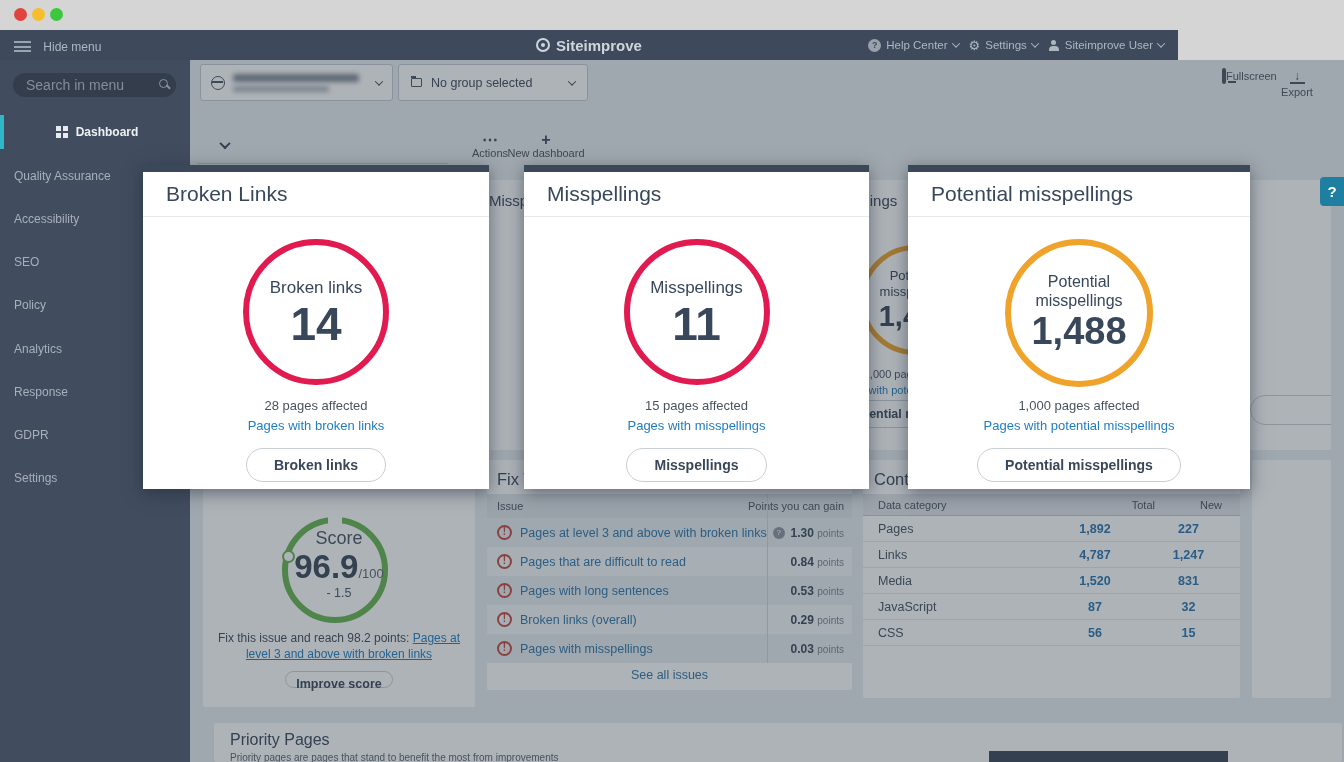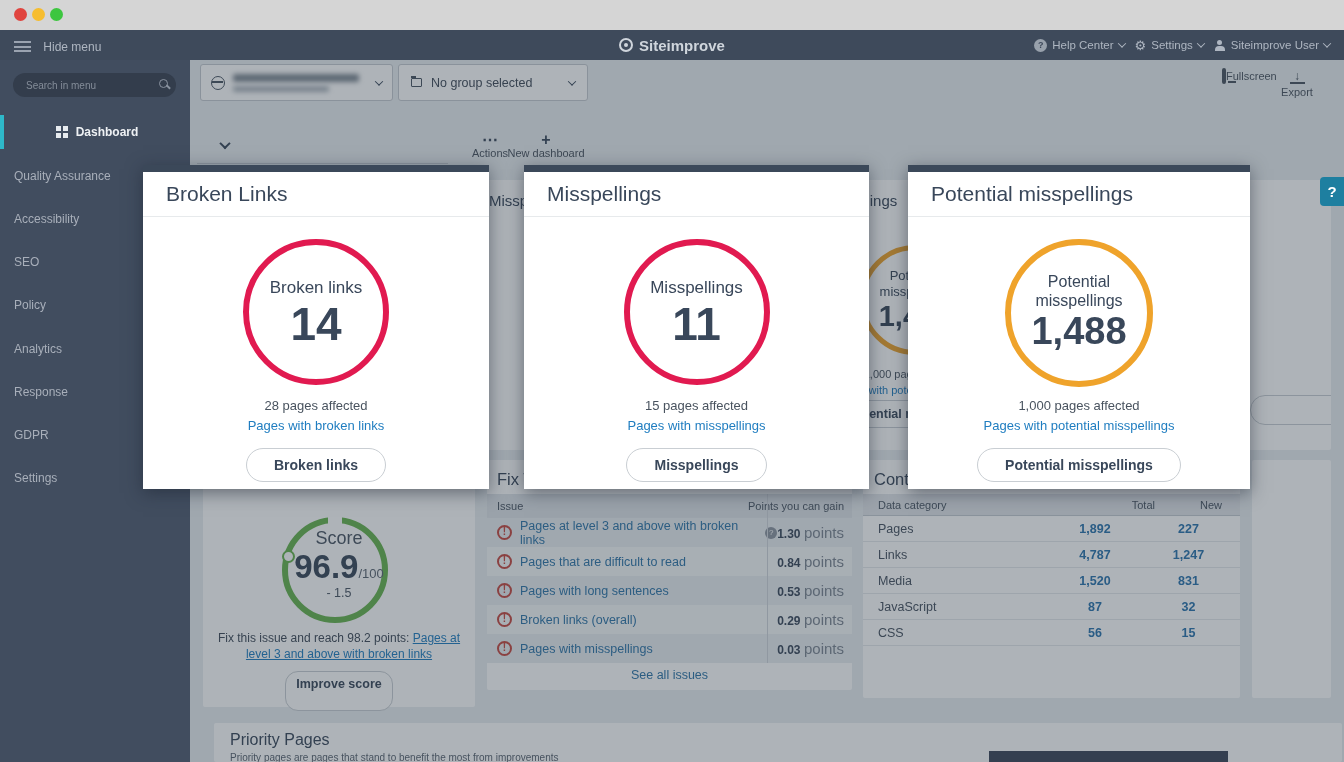--- a/index.html
+++ b/index.html
@@ -6,38 +6,38 @@
   html,body{width:1344px;height:762px;overflow:hidden}
   body{font-family:"Liberation Sans",sans-serif;background:#d5d5d5}
   #screen{position:relative;width:1344px;height:762px}
   .abs{position:absolute}
 
   
   .macbar{position:absolute;left:0;top:0;width:1344px;height:30px;background:#d5d5d5}
   .tl{position:absolute;top:8px;width:13px;height:13px;border-radius:50%}
 
   
-  .topnav{position:absolute;left:0;top:30px;width:1344px;height:30px;background:#3e4a5b;color:#aeb6c1;font-size:12px}
+  .topnav{position:absolute;left:0;top:30px;width:1178px;height:30px;background:#3e4a5b;color:#aeb6c1;font-size:12px}
   .burger{display:inline-block;width:17px;height:11px;border-top:2px solid #9aa3b0;border-bottom:2px solid #9aa3b0;position:relative;vertical-align:middle}
   .burger:after{content:"";position:absolute;left:0;top:2.5px;width:100%;height:2px;background:#9aa3b0}
   .logo{position:absolute;left:0;right:0;top:0;height:30px;display:flex;align-items:center;justify-content:center;gap:6px;color:#cfd5dc;font-size:15px;font-weight:bold}
   .logoicon{width:14px;height:14px;border:2px solid #cfd5dc;border-radius:50%;position:relative}
   .logoicon:after{content:"";position:absolute;left:3px;top:3px;width:4px;height:4px;border-radius:50%;background:#cfd5dc}
   .navright{position:absolute;right:14px;top:0;height:30px;display:flex;align-items:center;gap:10px;font-size:11.5px}
   .navitem{display:flex;align-items:center;gap:5px;cursor:pointer}
   .chev{display:inline-block;width:6px;height:6px;border-right:1.5px solid currentColor;border-bottom:1.5px solid currentColor;transform:rotate(45deg) translate(-1px,-1px)}
   .qcircle{display:inline-block;width:13px;height:13px;border-radius:50%;background:#98a1ac;color:#3e4a5b;font-size:9px;font-weight:bold;line-height:13px;text-align:center}
   .gear{font-size:13px;line-height:13px;color:#aeb6c1}
   .person{display:inline-block;width:12px;height:11px;position:relative}
   .person:before{content:"";position:absolute;left:3.5px;top:0;width:5px;height:5px;border-radius:50%;background:#aeb6c1}
   .person:after{content:"";position:absolute;left:1px;bottom:0;width:10px;height:5px;border-radius:4px 4px 0 0;background:#aeb6c1}
 
   
   .sidebar{position:absolute;left:0;top:60px;width:190px;height:702px;background:#414d5f}
-  .sbsearch{position:absolute;left:13px;top:13px;width:163px;height:24px;background:#333d4c;border:none;border-radius:12px;color:#c7ccd3;font-size:10px;padding:0 30px 0 13px;outline:none}
+  .sbsearch{position:absolute;left:13px;top:13px;width:163px;height:24px;background:#333d4c;border:none;border-radius:12px;color:#c7ccd3;font-size:14px;padding:0 30px 0 13px;outline:none}
   .sbsearch::placeholder{color:#848d99}
   .mag{position:absolute;right:22px;top:19px;width:9px;height:9px;border:1.5px solid #8a93a0;border-radius:50%}
   .mag:after{content:"";position:absolute;left:6px;top:6px;width:5px;height:1.5px;background:#8a93a0;transform:rotate(45deg)}
   .sbactive{position:absolute;left:0;top:55px;width:190px;height:34px;border-left:4px solid #2eb8c9;color:#eef1f4;font-size:12px;font-weight:bold;display:flex;align-items:center;justify-content:center;gap:8px;cursor:pointer}
   .gicon{display:flex;flex-wrap:wrap;width:12px;height:12px;gap:2px}
   .gicon i{width:5px;height:5px;background:#e7ebef}
   .sbitem{position:absolute;left:14px;font-size:12px;color:#a8afba;cursor:pointer;line-height:16px}
 
   
   .contentbg{position:absolute;left:190px;top:60px;width:1154px;height:702px;background:#e9edf0}
@@ -73,21 +73,21 @@
   .fixpanel{left:487px;top:460px;width:365px;height:230px}
   .fptitle{padding:10px 0 0 10px;font-size:16.5px;color:#39475a;height:34px}
   .fhead{display:flex;align-items:center;height:24px;background:#dfe4e8;font-size:11px;color:#4a5563;padding:0 8px 0 10px}
   .frow{display:flex;align-items:center;height:29px;padding:0 8px 0 10px;font-size:12.5px}
   .frow.odd{background:#e9edf1}.frow.even{background:#f6f8f9}
   .warn{flex:none;width:15px;height:15px;border:2px solid #c5473f;border-radius:50%;color:#c5473f;font-size:10px;font-weight:bold;line-height:10px;text-align:center;margin-right:8px}
   .ilink{color:#2e75a8;text-decoration:none;cursor:pointer}
   .qbadge{flex:none;width:12px;height:12px;border-radius:50%;background:#8d95a0;color:#fff;font-size:8px;line-height:12px;text-align:center;margin-left:6px}
   .fpts{margin-left:auto;white-space:nowrap}
   .fpts b{font-size:12px;color:#39475a}
-  .fpts i{font-style:normal;font-size:15px;color:#7b8591}
+  .fpts i{font-style:normal;font-size:10px;color:#7b8591}
   .fsep{position:absolute;left:280px;top:34px;width:1px;height:169px;background:#cfd4da}
   .ffoot{height:27px;line-height:25px;text-align:center;font-size:12.5px}
 
   
   .cpanel{left:863px;top:460px;width:377px;height:238px}
   .chead{display:flex;align-items:center;height:22px;background:#e2e6ea;border-bottom:1px solid #c6ccd2;font-size:11px;color:#4a5563;padding:0 18px 0 15px}
   .crow{display:flex;align-items:center;height:26px;border-bottom:1px solid #e6e9ec;font-size:12.5px;color:#46515f;padding:0 18px 0 15px}
   .ccat{flex:1}
   .cnum{font-weight:bold;color:#2a73ad;text-align:center;cursor:pointer}
   .ctot{width:120px}.cnew{width:67px}
@@ -242,21 +242,21 @@
     <div class="gknob" style="border-color: rgb(103, 179, 78);"></div>
     <span class="ctr" style="top:68px;font-size:18px;color:#4a5563">Score</span>
     <div class="ctr" style="top:88px">
       <span style="font-size:33px;font-weight:bold;color:#39475a">96.9</span><span style="font-size:13px;color:#5a6470">/100</span>
     </div>
     <span class="ctr" style="top:126px;font-size:12.5px;color:#4a5563">- 1.5</span>
     <p class="ctr" style="top:170px;left:11px;width:250px;font-size:12px;line-height:16px;color:#3f4a58">
       <span>Fix this issue and reach 98.2 points:</span>
       <a class="link" style="text-decoration:underline">Pages at level 3 and above with broken links</a>
     </p>
-    <span class="pill abs" style="left:82px;top:211px;width:108px;height:40px;line-height:24px;font-size:12.5px;border-radius:13px">Improve score</span>
+    <span class="pill abs" style="left:82px;top:211px;width:108px;height:17px;line-height:24px;font-size:12.5px;border-radius:13px">Improve score</span>
   </div>
 
   <div class="panel fixpanel">
     <div class="fptitle">Fix This</div>
     <div class="fhead">
       <span>Issue</span>
       <span style="margin-left:auto">Points you can gain</span>
     </div>
     <div class="frow odd">
       <span class="warn">!</span>

